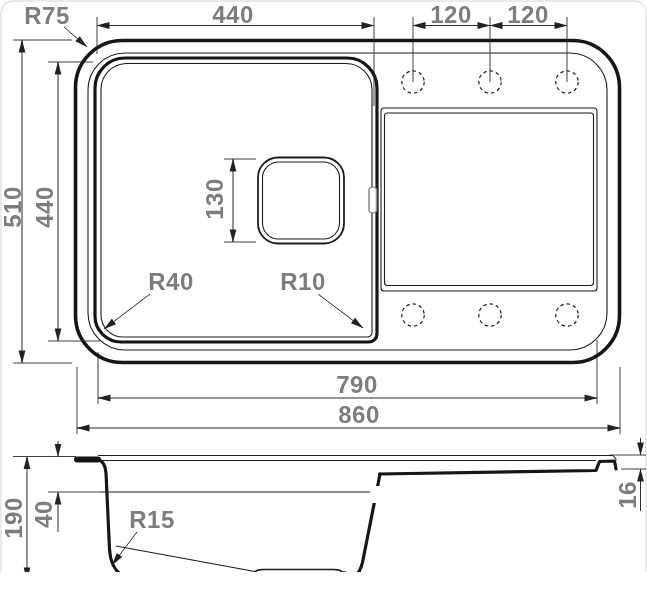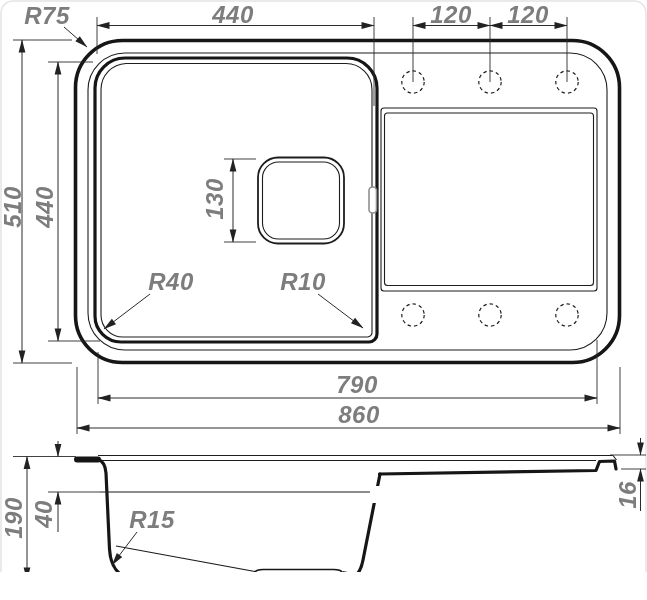--- a/index.html
+++ b/index.html
@@ -1,16 +1,16 @@
 <!DOCTYPE html>
 <html><head>
 <meta charset="utf-8">
 <style>
   html,body{margin:0;padding:0;background:#ffffff;}
-  .canvas{width:647px;height:572px;background:#ffffff;position:relative;overflow:hidden;font-style:italic;}
+  .canvas{width:647px;height:572px;background:#ffffff;position:relative;overflow:hidden;}
   svg{display:block;}
   .thick{fill:none;stroke:#161616;stroke-width:3.6;stroke-linejoin:round;}
   .thick-bowl{fill:none;stroke:#161616;stroke-width:3.2;stroke-linejoin:round;stroke-linecap:round;}
   .thin{fill:none;stroke:#1d1d1d;stroke-width:1.1;}
   .med{fill:none;stroke:#1d1d1d;stroke-width:1.8;}
   .dim{fill:none;stroke:#2b2b2b;stroke-width:1;}
   .ext{fill:none;stroke:#2b2b2b;stroke-width:0.9;}
   .dash{fill:none;stroke:#1d1d1d;stroke-width:1.2;stroke-dasharray:3.5 3;}
   .white{fill:#ffffff;stroke:none;}
   .lbl{font-family:"Liberation Sans",sans-serif;font-weight:bold;font-size:24px;

